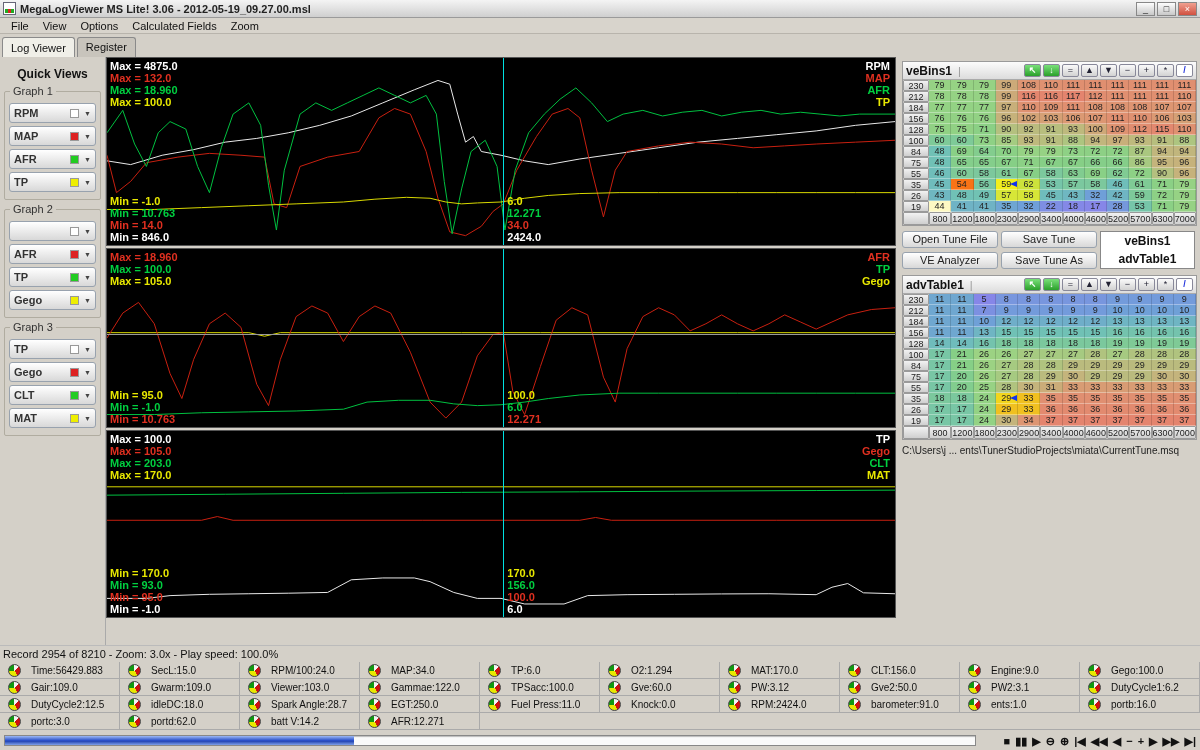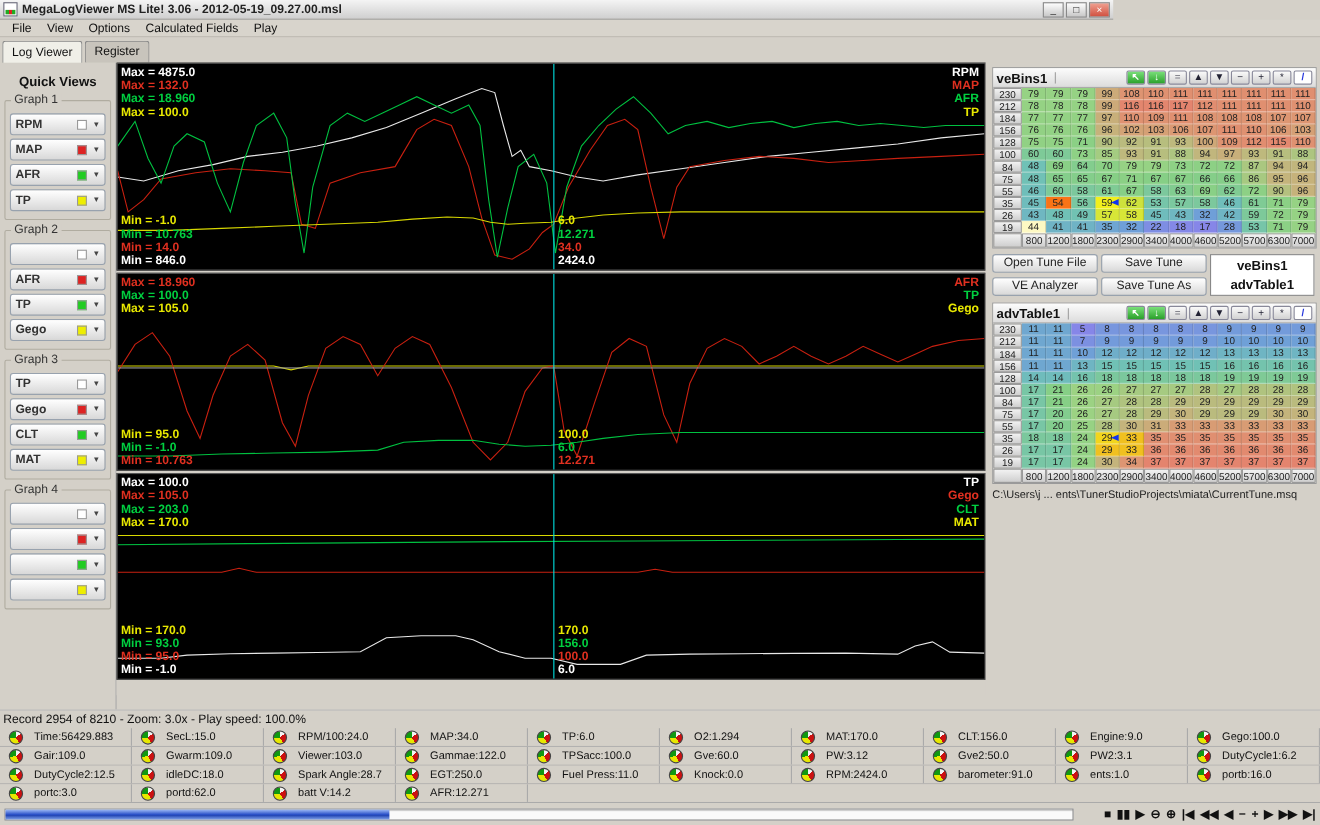--- a/index.html
+++ b/index.html
@@ -1,20 +1,20 @@
 <!DOCTYPE html>
 <html><head>
 <meta charset="utf-8">
 <style>
   * { margin:0; padding:0; box-sizing:border-box; }
   html,body { width:1200px; height:750px; overflow:hidden;
     font-family:"Liberation Sans", sans-serif; background:#d4d0c8; font-size:11px; color:#111; }
 
   
-  #titlebar { position:absolute; left:0; top:0; width:1012px; height:18px;
+  #titlebar { position:absolute; left:0; top:0; width:1200px; height:18px;
     background:linear-gradient(#f4f4f4,#cfcfcf); border-bottom:1px solid #9a9a9a;
     display:flex; align-items:center; padding:0 3px; }
   #app-icon { width:13px; height:13px; margin-right:4px; background:#fff; border:1px solid #667;
     display:inline-block; position:relative; }
   #app-icon::before { content:""; position:absolute; left:1px; top:6px; width:9px; height:4px;
     background:linear-gradient(90deg,#2a2 0 3px,#d22 3px 6px,#2a2 6px 9px); }
   #window-title { flex:1; font-size:11px; font-weight:700; color:#222; white-space:nowrap; overflow:hidden; }
   #win-buttons { display:flex; gap:2px; }
   .win-btn { width:19px; height:14px; background:linear-gradient(#fdfdfd,#c8c8c8);
     border:1px solid #888; font-size:9px; line-height:12px; text-align:center; color:#222; cursor:default; }
@@ -119,21 +119,21 @@
       <span class="win-btn">□</span>
       <span class="win-btn close">×</span>
     </span>
 </div>
 
 <div id="menubar">
   <span class="menu-item">File</span>
   <span class="menu-item">View</span>
   <span class="menu-item">Options</span>
   <span class="menu-item">Calculated Fields</span>
-  <span class="menu-item">Play</span>
+  <span class="menu-item">Zoom</span>
 </div>
 
 <div id="tabbar">
   <span class="tab active">Log Viewer</span>
   <span class="tab">Register</span>
 </div>
 
 <div id="sidebar">
   <div id="quickviews-title">Quick Views</div>
   <div id="groups">
@@ -195,43 +195,20 @@
           <span class="chip" style="background: rgb(221, 34, 34);"></span>
           <span class="dd-arrow">▼</span>
         </div>
         <div class="selector">
           <span class="sel-label">CLT</span>
           <span class="chip" style="background: rgb(34, 204, 34);"></span>
           <span class="dd-arrow">▼</span>
         </div>
         <div class="selector">
           <span class="sel-label">MAT</span>
-          <span class="chip" style="background: rgb(238, 238, 0);"></span>
-          <span class="dd-arrow">▼</span>
-        </div>
-      </div>
-      <div class="groupbox">
-        <span class="group-label">Graph 4</span>
-        <div class="selector">
-          <span class="sel-label"></span>
-          <span class="chip" style="background: rgb(255, 255, 255);"></span>
-          <span class="dd-arrow">▼</span>
-        </div>
-        <div class="selector">
-          <span class="sel-label"></span>
-          <span class="chip" style="background: rgb(221, 34, 34);"></span>
-          <span class="dd-arrow">▼</span>
-        </div>
-        <div class="selector">
-          <span class="sel-label"></span>
-          <span class="chip" style="background: rgb(34, 204, 34);"></span>
-          <span class="dd-arrow">▼</span>
-        </div>
-        <div class="selector">
-          <span class="sel-label"></span>
           <span class="chip" style="background: rgb(238, 238, 0);"></span>
           <span class="dd-arrow">▼</span>
         </div>
       </div>
     </div>
 </div>
 
 <div id="chart-region">
     <div class="chart" style="top: 0px; height: 189px;">
       <svg viewBox="0 0 100 100" preserveAspectRatio="none">

